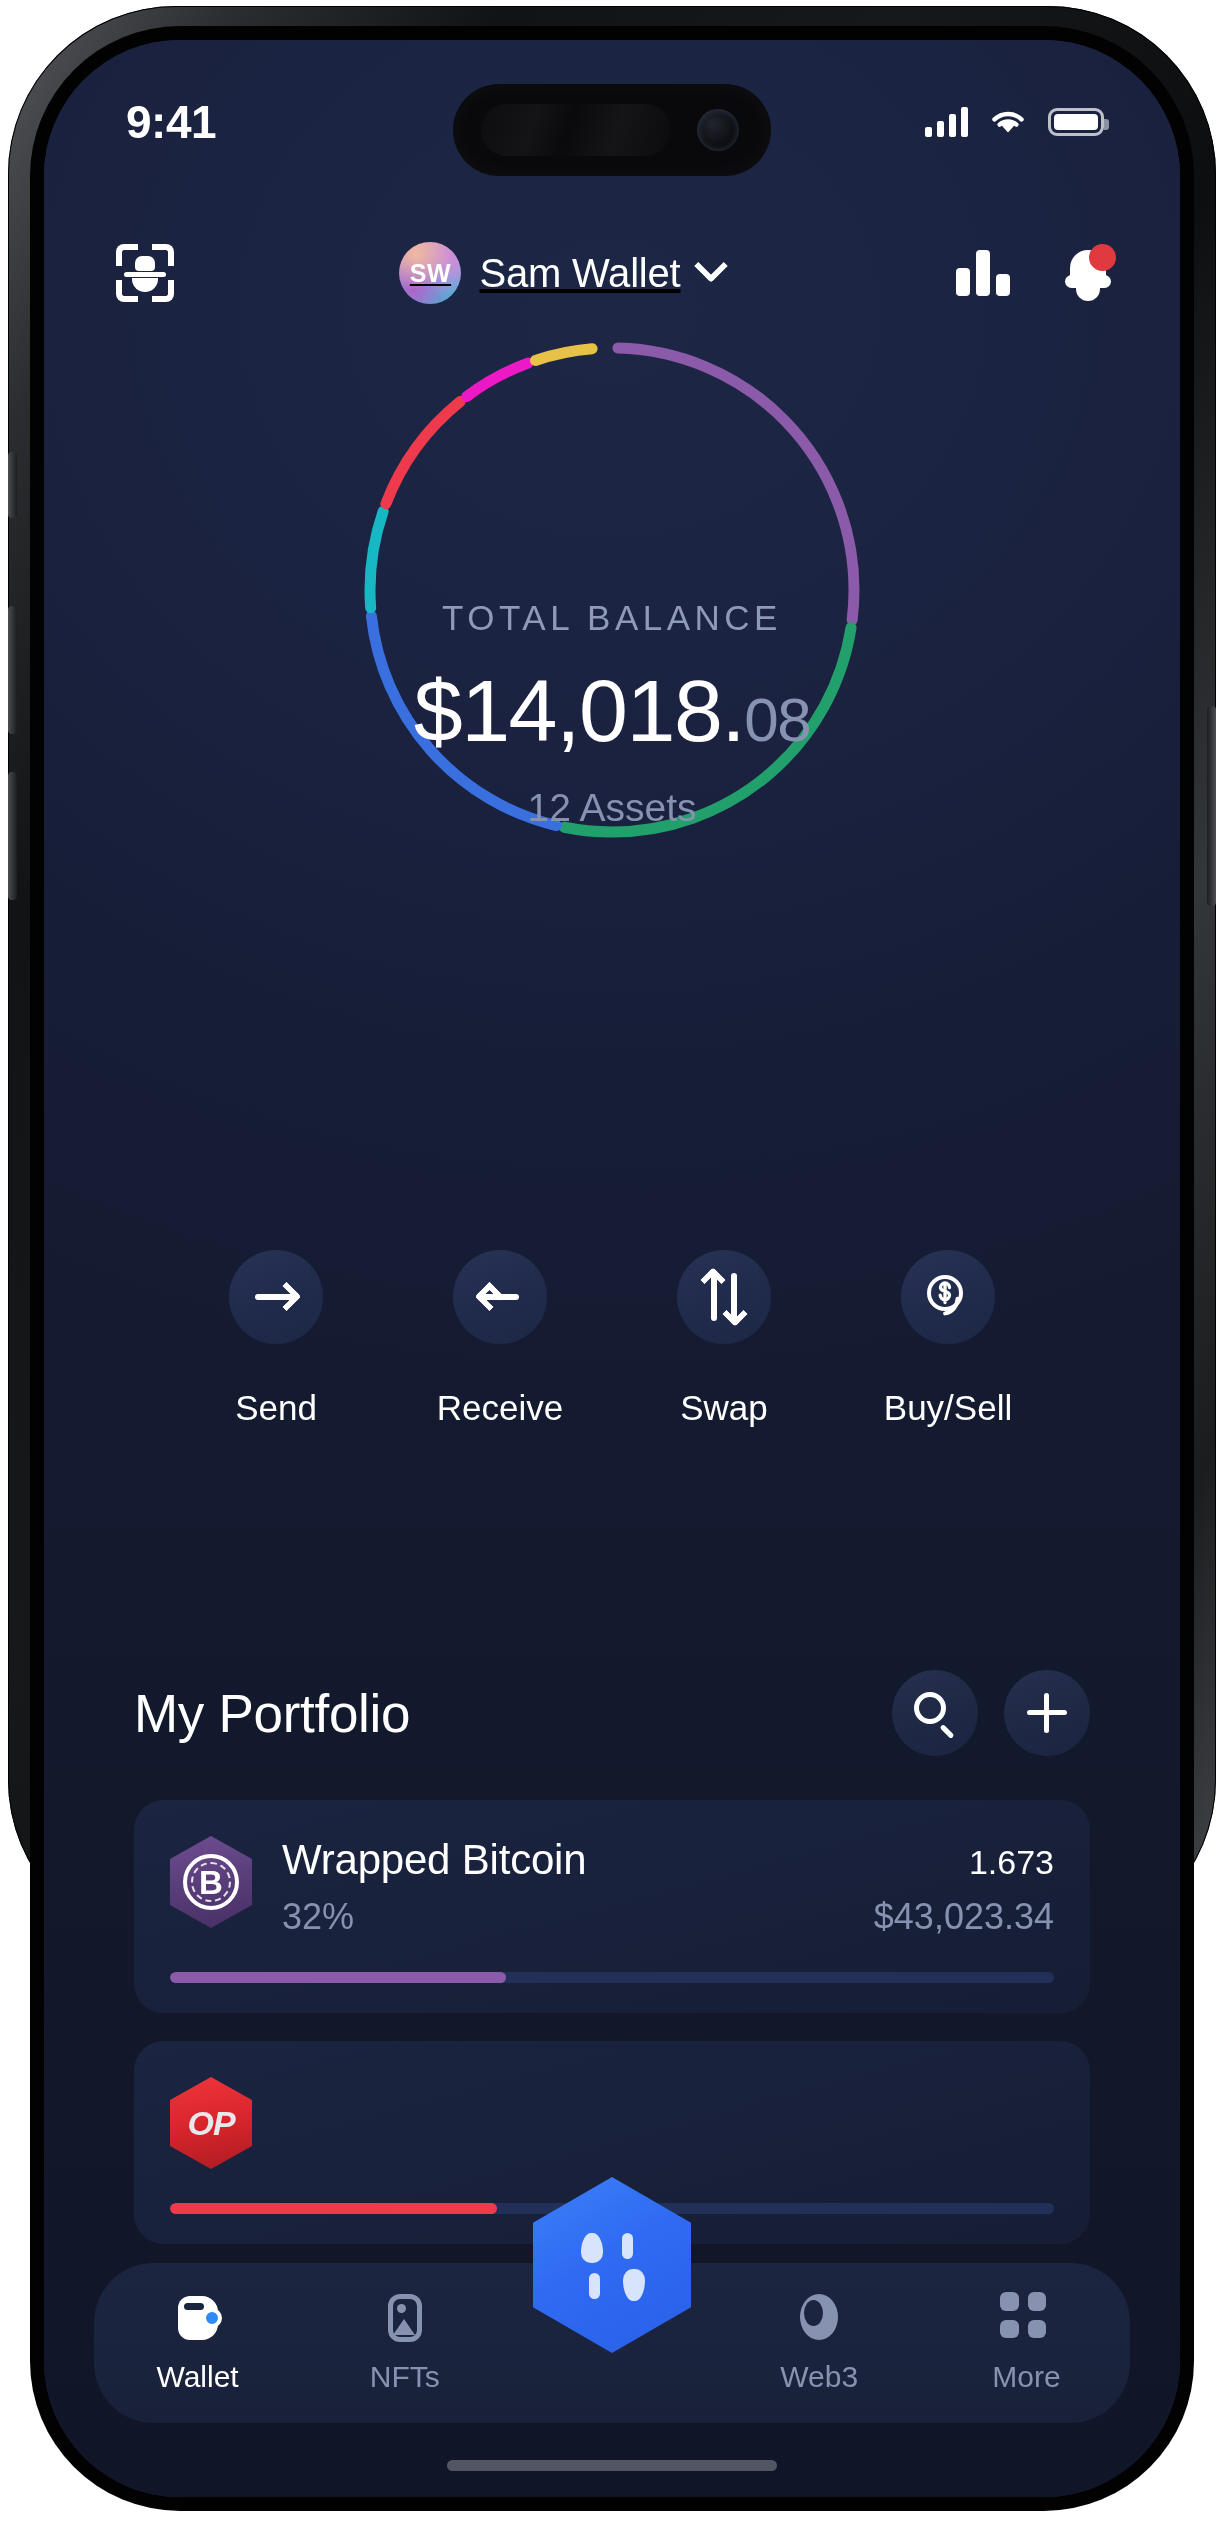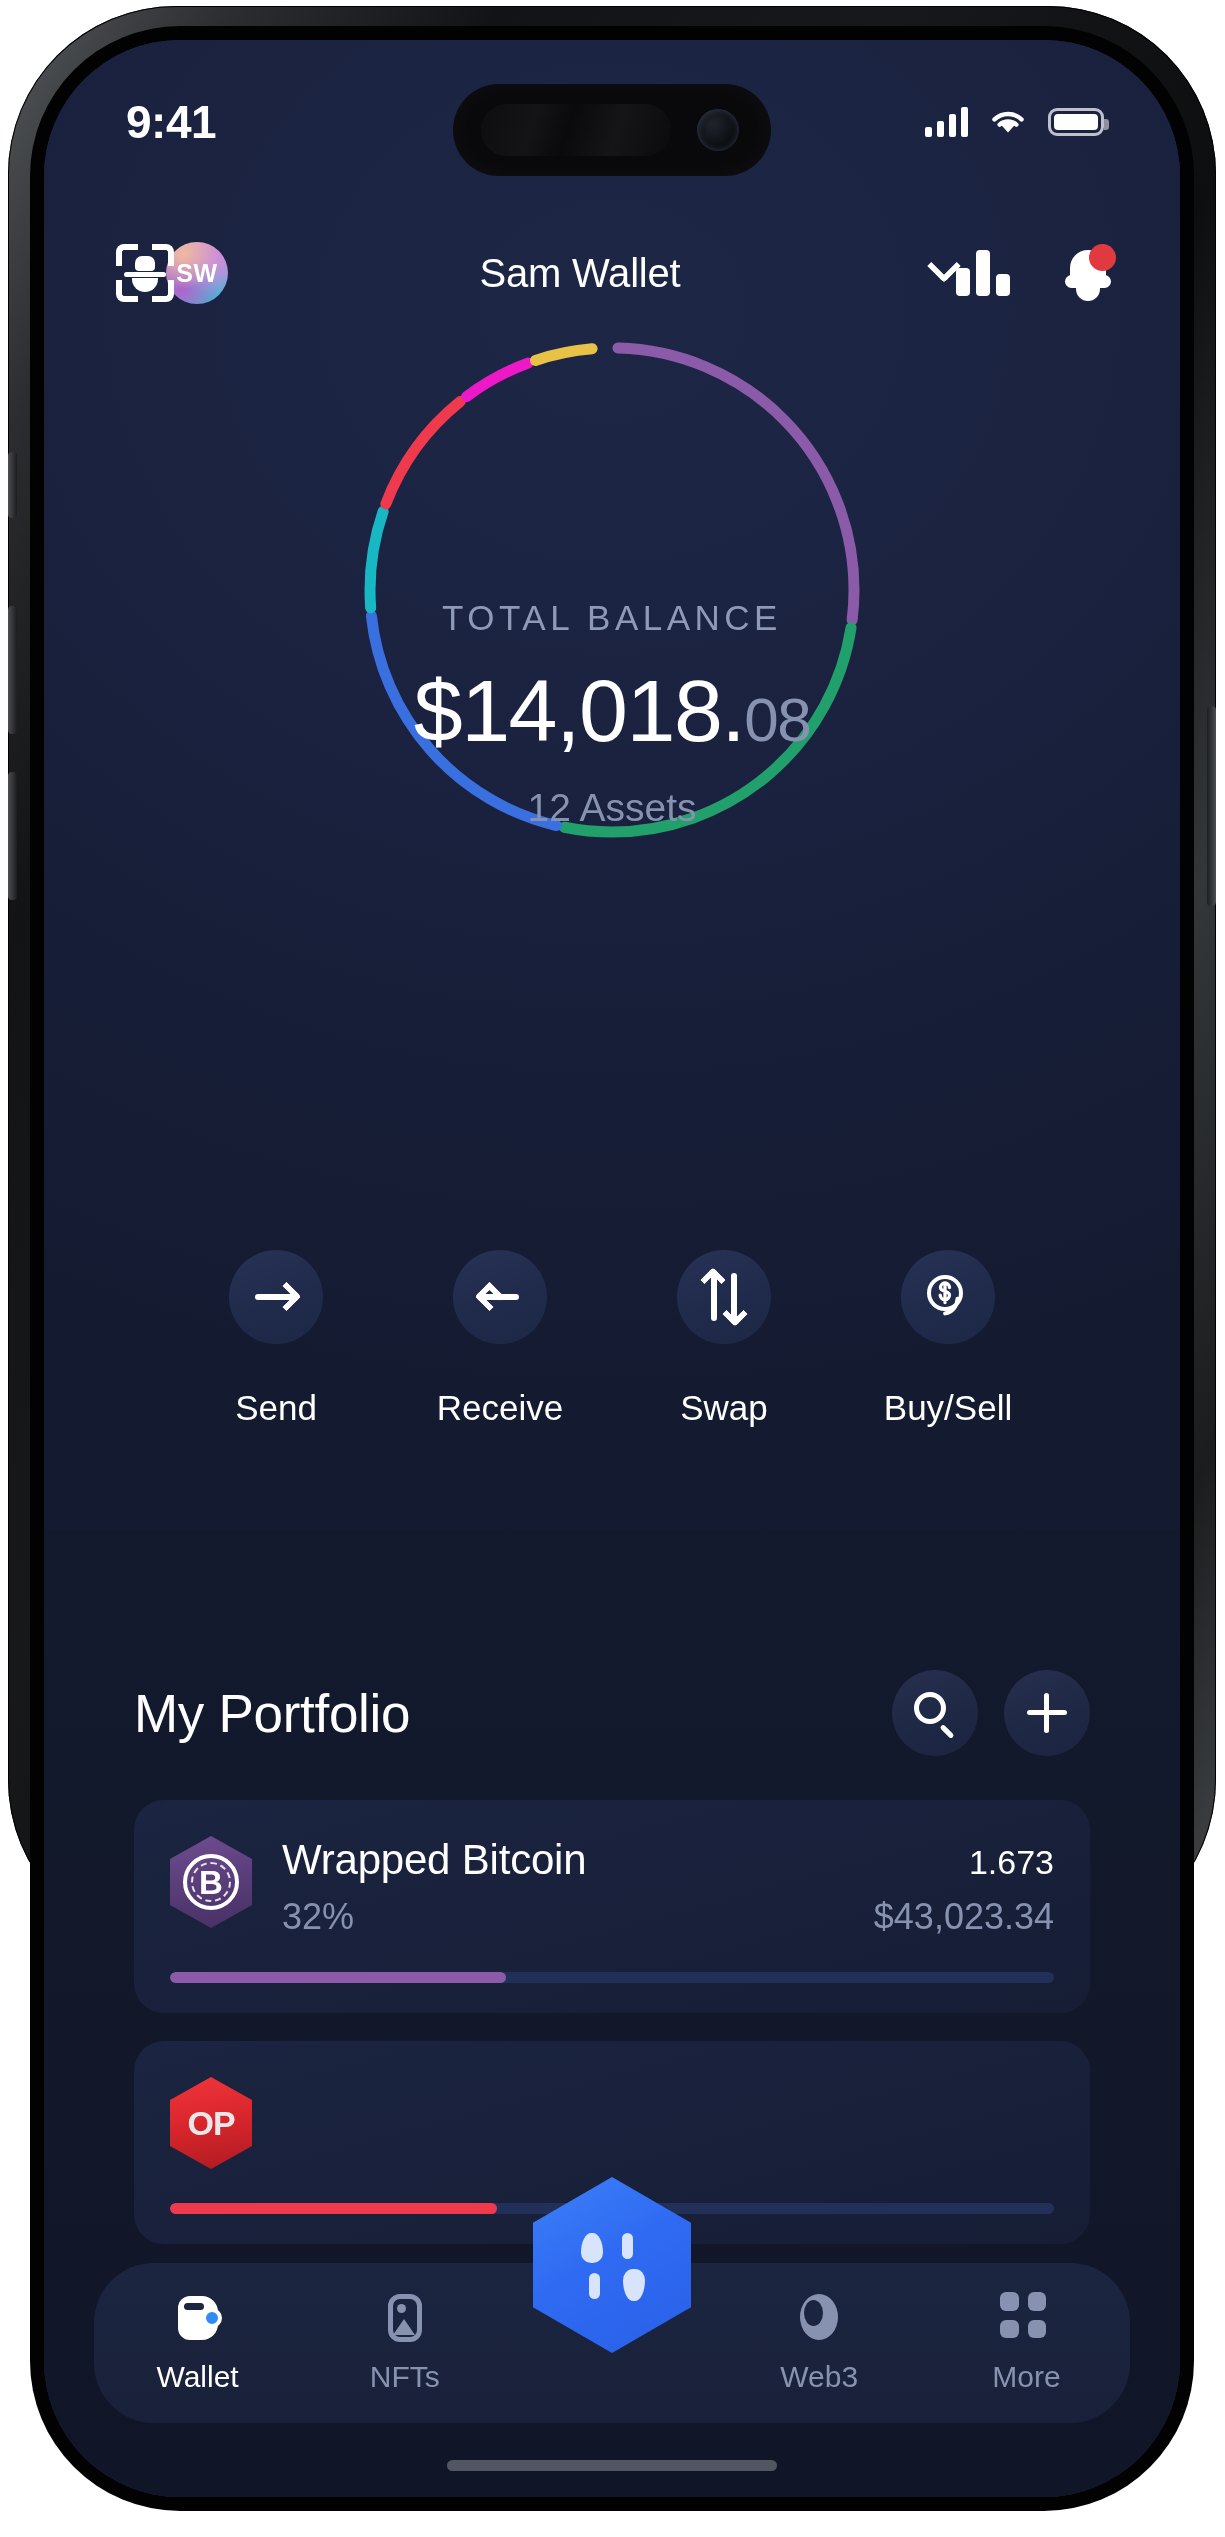--- a/index.html
+++ b/index.html
@@ -122,22 +122,23 @@
   }
   .scan-btn .face .bar{
     position:absolute; left:-4px; top:16px; width:42px; height:5px; background:#fff; border-radius:3px;
   }
   .scan-btn .face .body{
     position:absolute; left:4px; top:22px; width:26px; height:14px;
     background:#fff; border-radius:0 0 13px 13px;
   }
 
   .wallet-switch{
-    flex:1; display:flex; align-items:center; justify-content:space-between; gap:18px; cursor:pointer;
+    flex:1; display:flex; align-items:center; justify-content:center; gap:18px; cursor:pointer;
     margin-left:-14px;
+    text-decoration:underline;
   }
   .avatar{
     width:62px; height:62px; border-radius:50%;
     background:
       radial-gradient(circle at 28% 20%, #f0b9a0 0%, rgba(240,185,160,0) 52%),
       radial-gradient(circle at 78% 26%, #cf8fd8 0%, rgba(207,143,216,0) 55%),
       radial-gradient(circle at 24% 76%, #b063c9 0%, rgba(176,99,201,0) 58%),
       linear-gradient(165deg,#e9a9b8 0%,#b58ed6 38%,#6aa8dd 70%,#3fb5c9 100%);
     display:flex; align-items:center; justify-content:center;
     font-size:25px; font-weight:600; color:#ffffff; letter-spacing:.5px;
@@ -252,21 +253,21 @@
     width:82px; height:92px; flex:none; position:relative;
     display:flex; align-items:center; justify-content:center;
     clip-path:polygon(50% 0%, 100% 25%, 100% 75%, 50% 100%, 0% 75%, 0% 25%);
   }
   .hex-wbtc{ background:linear-gradient(170deg,#6f4d91 0%,#5b3f7c 45%,#472f63 100%); }
   .hex-op{ background:linear-gradient(170deg,#f0353b 0%,#d8252c 50%,#ae1b22 100%); }
   .btc-glyph{ width:56px; height:56px; border:4px solid #fff; border-radius:50%;
     display:flex; align-items:center; justify-content:center; position:relative; }
   .btc-glyph::before{ content:""; position:absolute; inset:4px; border:2px dashed rgba(255,255,255,.85); border-radius:50%; }
   .btc-glyph span{ color:#fff; font-size:33px; font-weight:700; line-height:1; position:relative; }
-  .op-glyph{ color:#e8e8ea; font-size:34px; font-weight:700; letter-spacing:-1px; }
+  .op-glyph{ color:#e8e8ea; font-size:34px; font-weight:700; font-style:italic; letter-spacing:-1px; }
   .asset-meta{ flex:1; }
   .asset-row1{ display:flex; align-items:baseline; justify-content:space-between; }
   .asset-name{ color:#ffffff; font-size:42px; font-weight:400; letter-spacing:-.2px; }
   .asset-amount{ color:#ffffff; font-size:34px; font-weight:400; }
   .asset-row2{ display:flex; align-items:baseline; justify-content:space-between; margin-top:12px; }
   .asset-pct{ color:#8792b0; font-size:36px; }
   .asset-value{ color:#8792b0; font-size:36px; }
   .bar-track{
     margin-top:34px; height:11px; border-radius:8px; background:#223059; overflow:hidden;
   }

